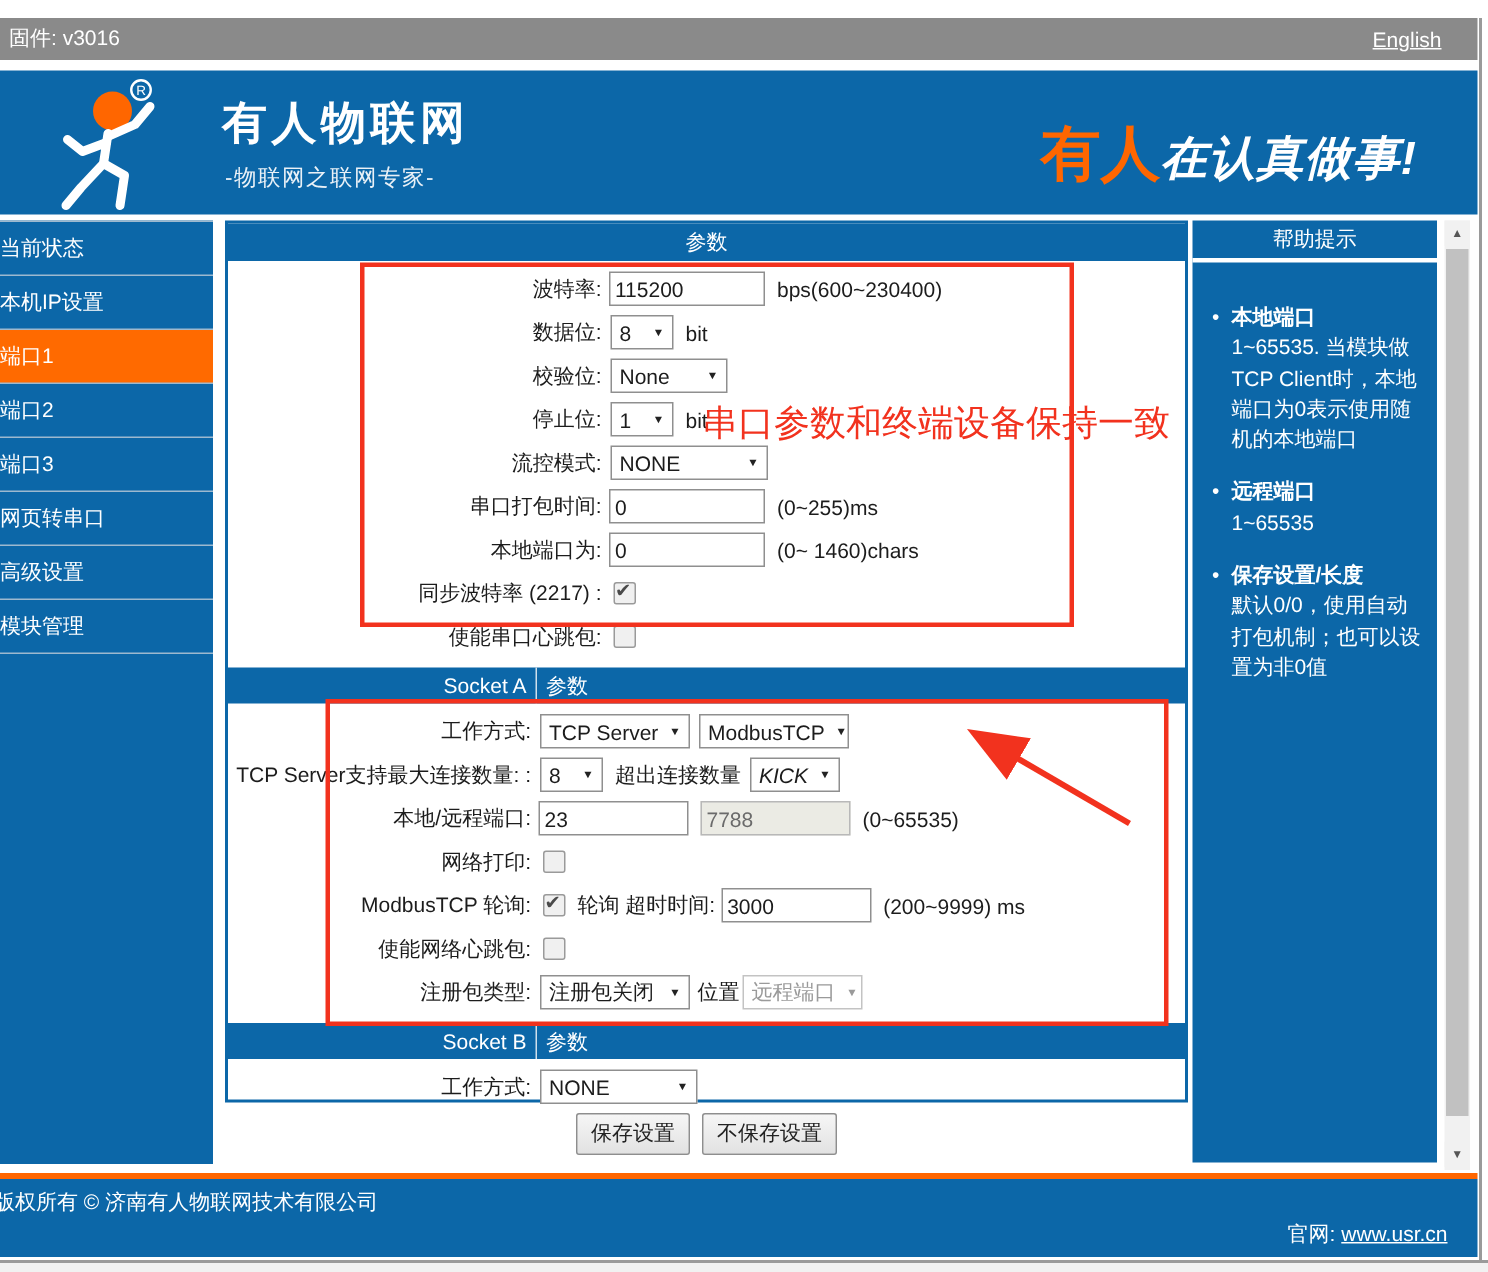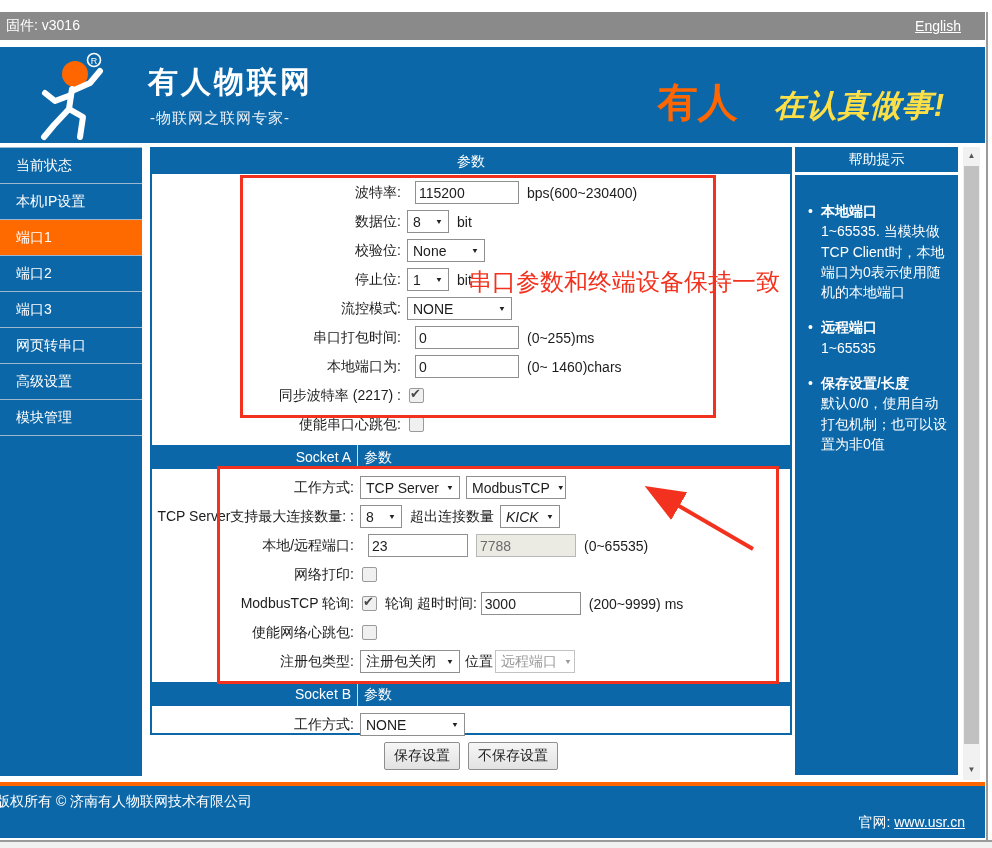--- a/index.html
+++ b/index.html
@@ -19,47 +19,47 @@
   }
   .topbar a{color:#fff;text-decoration:underline;cursor:pointer;}
 
   
   .banner{left:0;top:47px;width:985px;height:96px;background:#0c67a8;}
   .logo{left:28px;top:4px;}
   .brand-title{left:148px;top:15px;font-size:30px;font-weight:bold;color:#fff;letter-spacing:3px;}
   .brand-sub{left:150px;top:62px;font-size:15px;color:#eaf1f7;letter-spacing:1px;}
   .slogan{right:40px;top:28px;white-space:nowrap;}
   .slogan .s1{color:#ff6600;font-size:40px;font-weight:bold;}
-  .slogan .s2{color:#fde047;font-size:31px;font-weight:bold;font-style:italic;letter-spacing:1px;margin-left:36px;}
+  .slogan .s2{color:#ffffff;font-size:31px;font-weight:bold;font-style:italic;letter-spacing:1px;}
 
   
   .sidebar{left:0;top:147px;width:142px;height:628px;background:#0c67a8;border-top:1px solid #9db9cf;}
   .side-item{
-    height:35px;line-height:35px;padding-left:16px;color:#fff;font-size:14px;
+    height:35px;line-height:35px;padding-left:0;color:#fff;font-size:14px;
     border-bottom:1px solid #9db9cf;cursor:pointer;
   }
   .side-item.active{background:#ff6a00;}
 
   
   .main-panel{
     left:150px;top:147px;width:642px;height:588px;box-sizing:border-box;
     border:2px solid #0c67a8;background:#fff;
   }
   .panel-header{height:25px;line-height:25px;background:#0c67a8;color:#fff;font-size:14px;text-align:center;}
   .section-header{height:24px;background:#0c67a8;color:#fff;font-size:14px;display:flex;margin-top:6px;}
   .sh-left{width:206px;box-sizing:border-box;text-align:right;padding-right:6px;line-height:24px;border-right:1px solid #cfe0ec;}
   .sh-right{padding-left:6px;line-height:24px;}
   .form{padding-top:4px;}
   .form-row{display:flex;align-items:center;height:29px;font-size:14px;color:#1c1c1c;}
   .lbl{text-align:right;box-sizing:border-box;padding-right:4px;flex:none;}
   .lbl.a{width:253px;}
   .lbl.b{width:206px;}
   .txt{
     width:96px;height:21px;border:1px solid #8f8f8f;font-size:14px;padding:0 3px;
-    font-family:"Liberation Sans",sans-serif;color:#1c1c1c;box-sizing:content-box;margin-left:10px;
+    font-family:"Liberation Sans",sans-serif;color:#1c1c1c;box-sizing:content-box;margin-left:1px;
   }
   .txt.short{width:92px;}
   .txt:disabled,.txt.disabled{background:#ebebe4;color:#6b6b6b;border-color:#b8b8b8;}
   .sel{
     display:inline-flex;align-items:center;justify-content:space-between;
     height:23px;border:1px solid #8f8f8f;background:#fff;box-sizing:border-box;
     padding:0 5px;font-size:14px;margin-left:2px;cursor:pointer;white-space:nowrap;
   }
   .sel .car{font-size:8px;color:#222;margin-left:7px;transform:scaleY(0.9);}
   .sel.disabled{color:#9a9a9a;border-color:#c3c3c3;cursor:default;}

